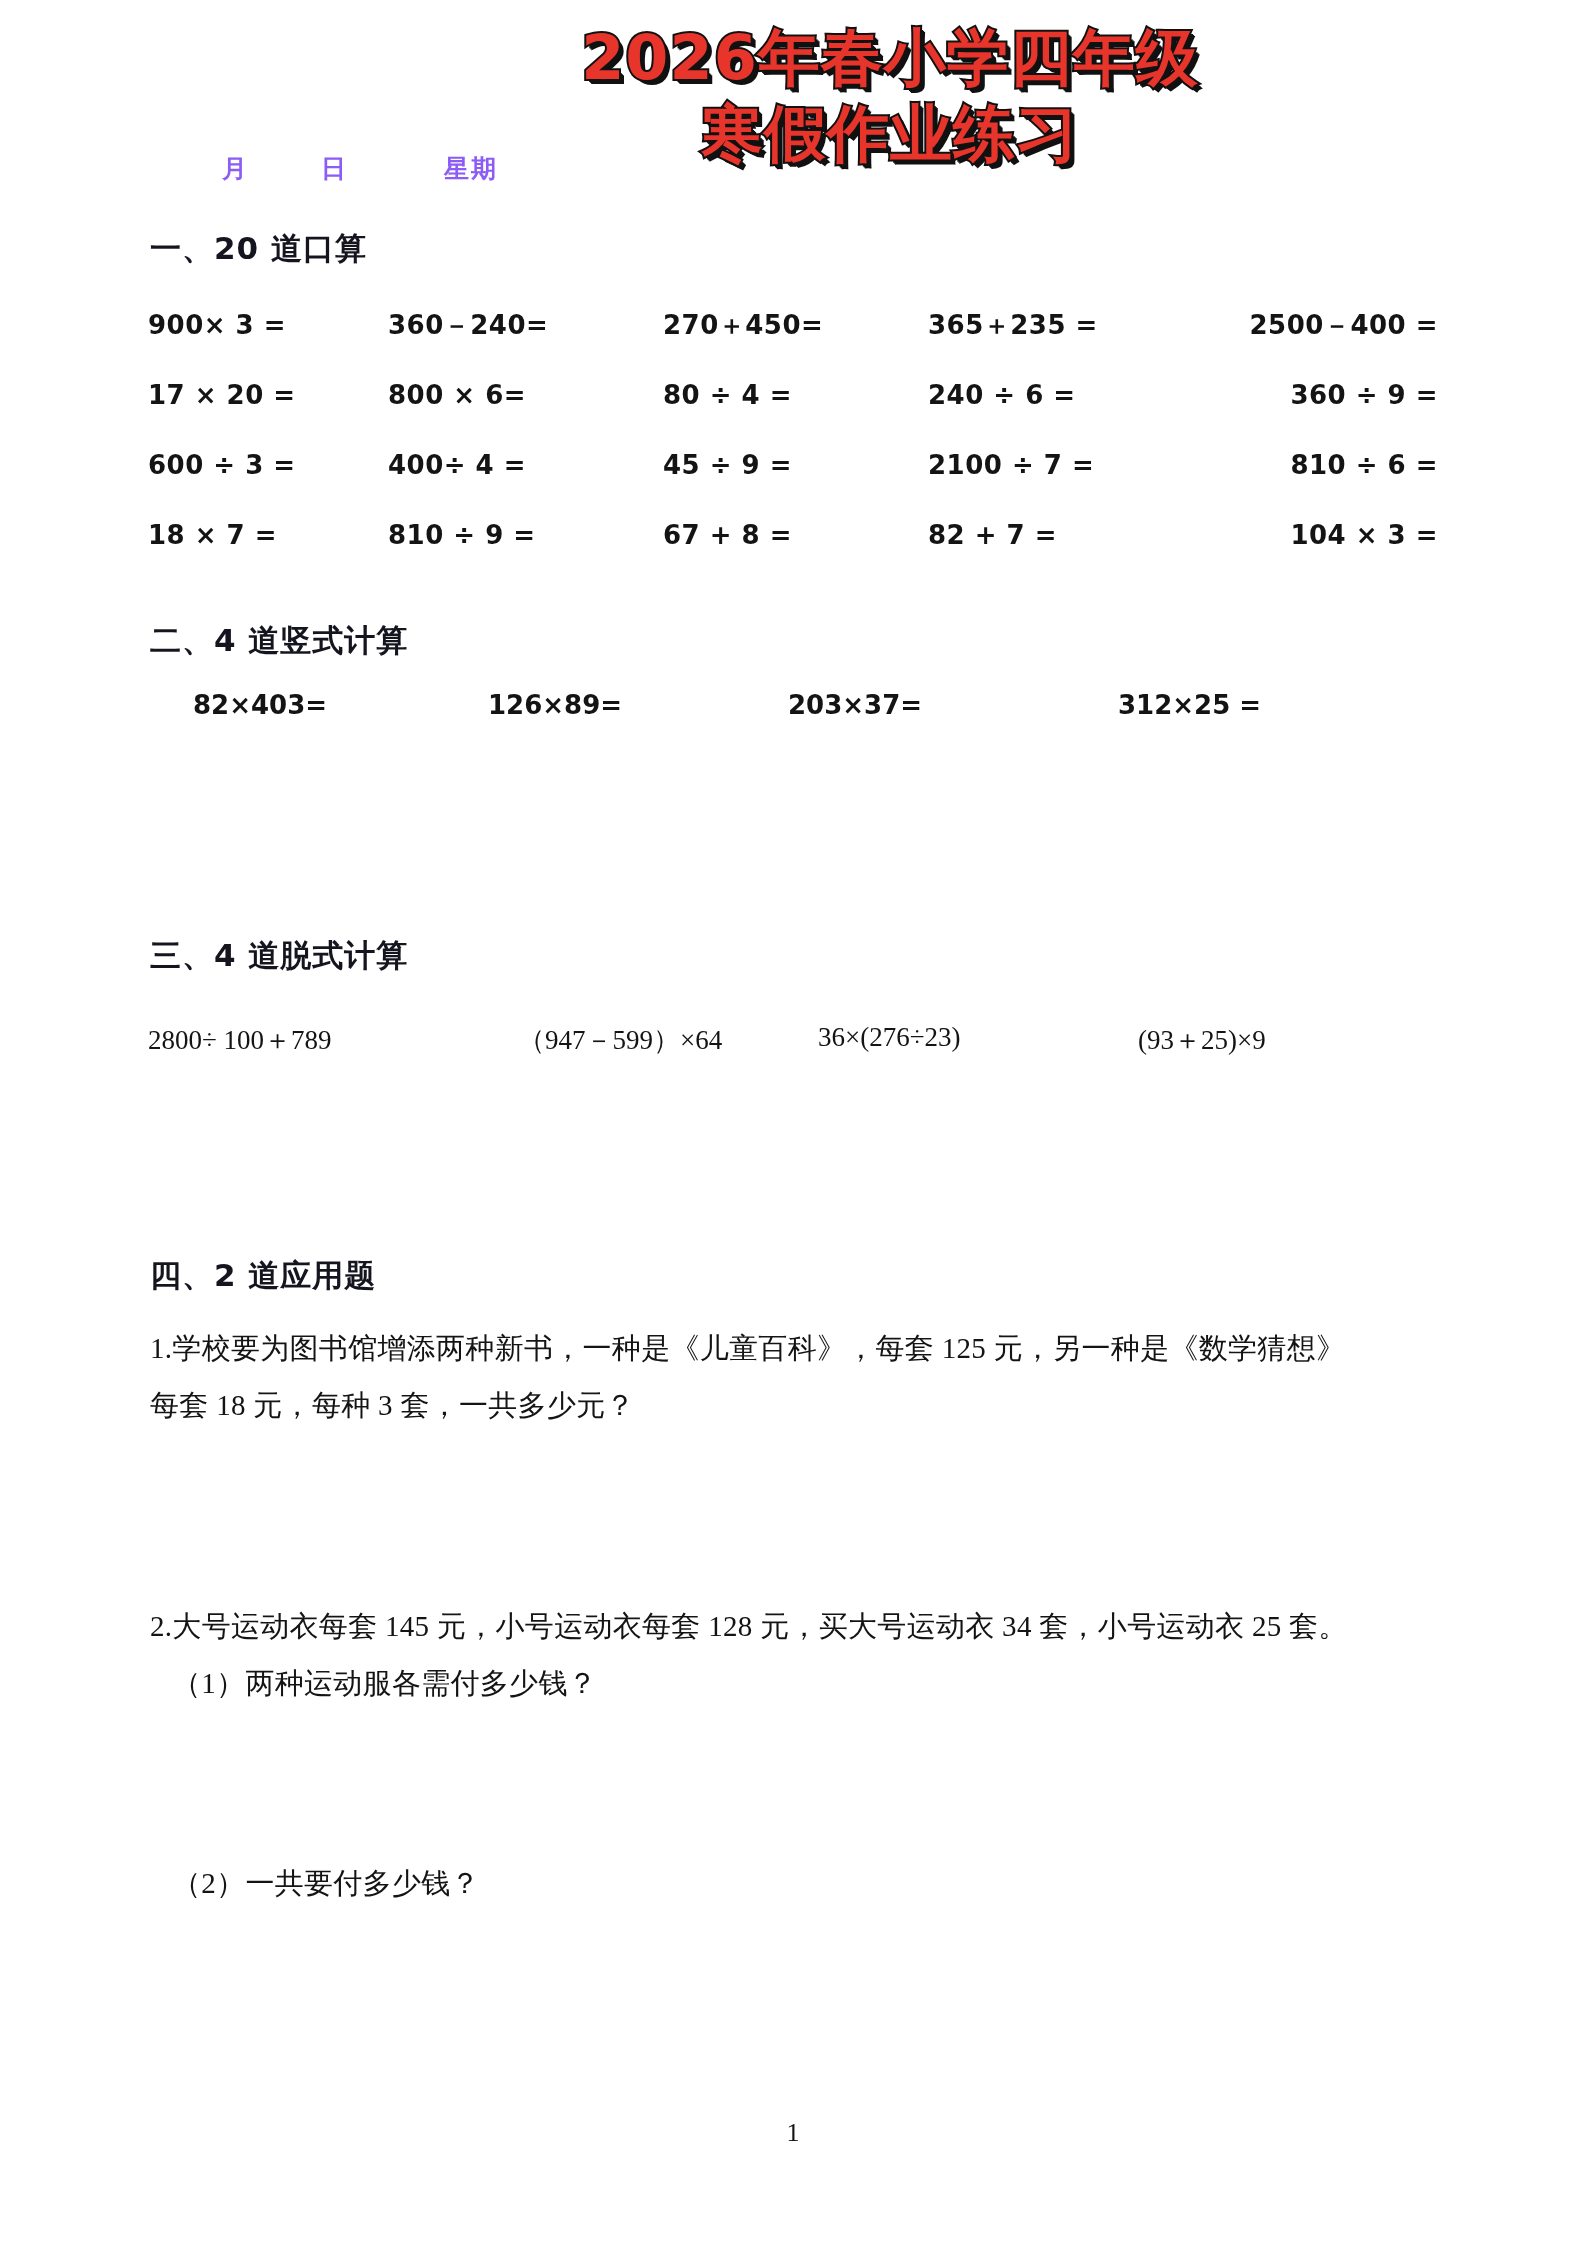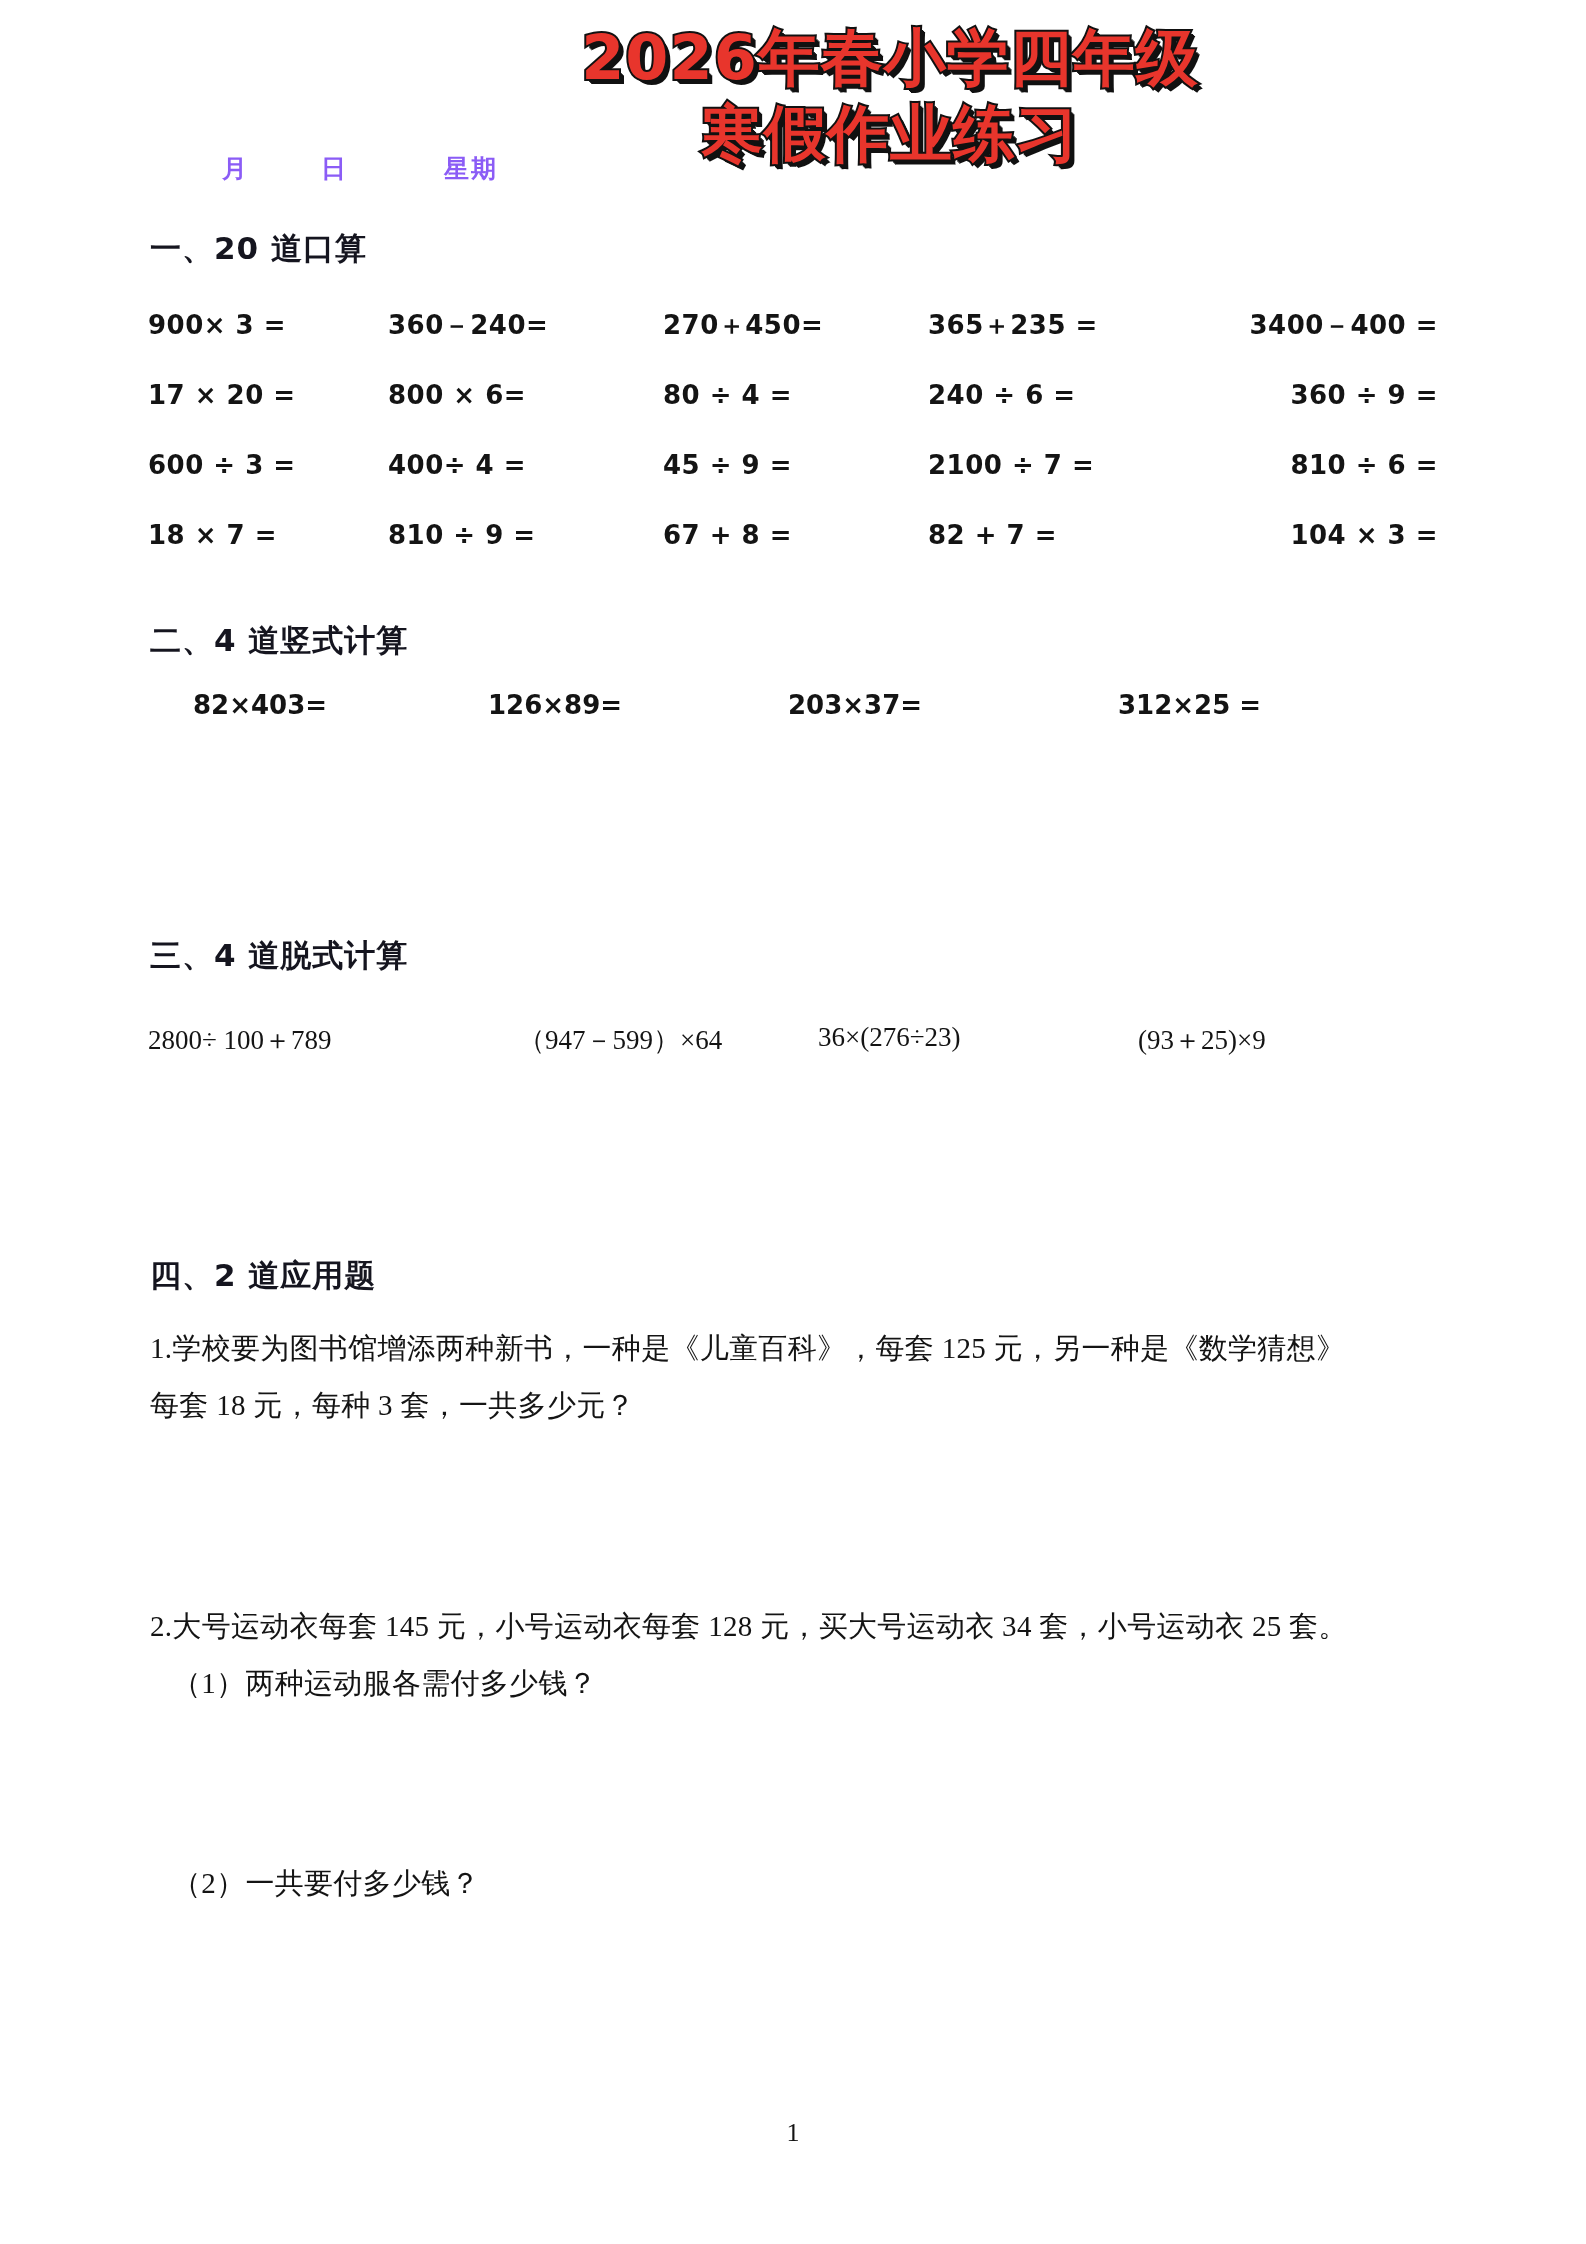--- a/index.html
+++ b/index.html
@@ -179,21 +179,21 @@
   <div class="date-line"><span class="gap"></span><span>月</span><span class="gap"></span><span>日</span><span class="gap2"></span><span>星期</span></div>
 
   <div class="section-head" style="top:228px;">一、20 道口算</div>
 
   <div class="oral-grid">
     <div class="oral-row">
       <div class="oral-cell">900× 3 =</div>
       <div class="oral-cell">360－240=</div>
       <div class="oral-cell">270＋450=</div>
       <div class="oral-cell">365＋235 =</div>
-      <div class="oral-cell">3400－400 =</div>
+      <div class="oral-cell">2500－400 =</div>
     </div>
     <div class="oral-row">
       <div class="oral-cell">17 × 20 =</div>
       <div class="oral-cell">800 × 6=</div>
       <div class="oral-cell">80 ÷ 4 =</div>
       <div class="oral-cell">240 ÷ 6 =</div>
       <div class="oral-cell">360 ÷ 9 =</div>
     </div>
     <div class="oral-row">
       <div class="oral-cell">600 ÷ 3 =</div>

